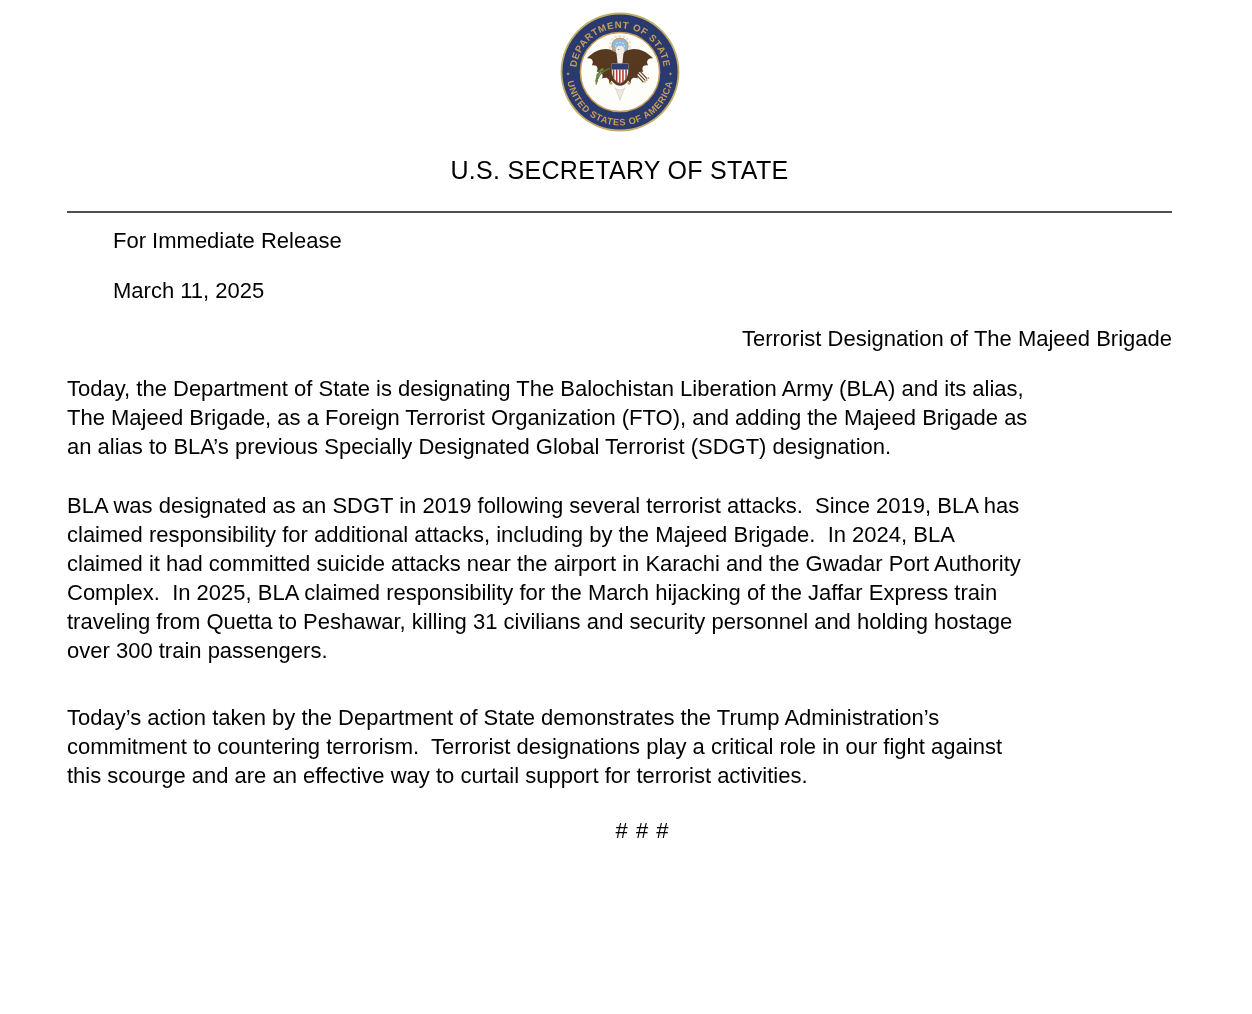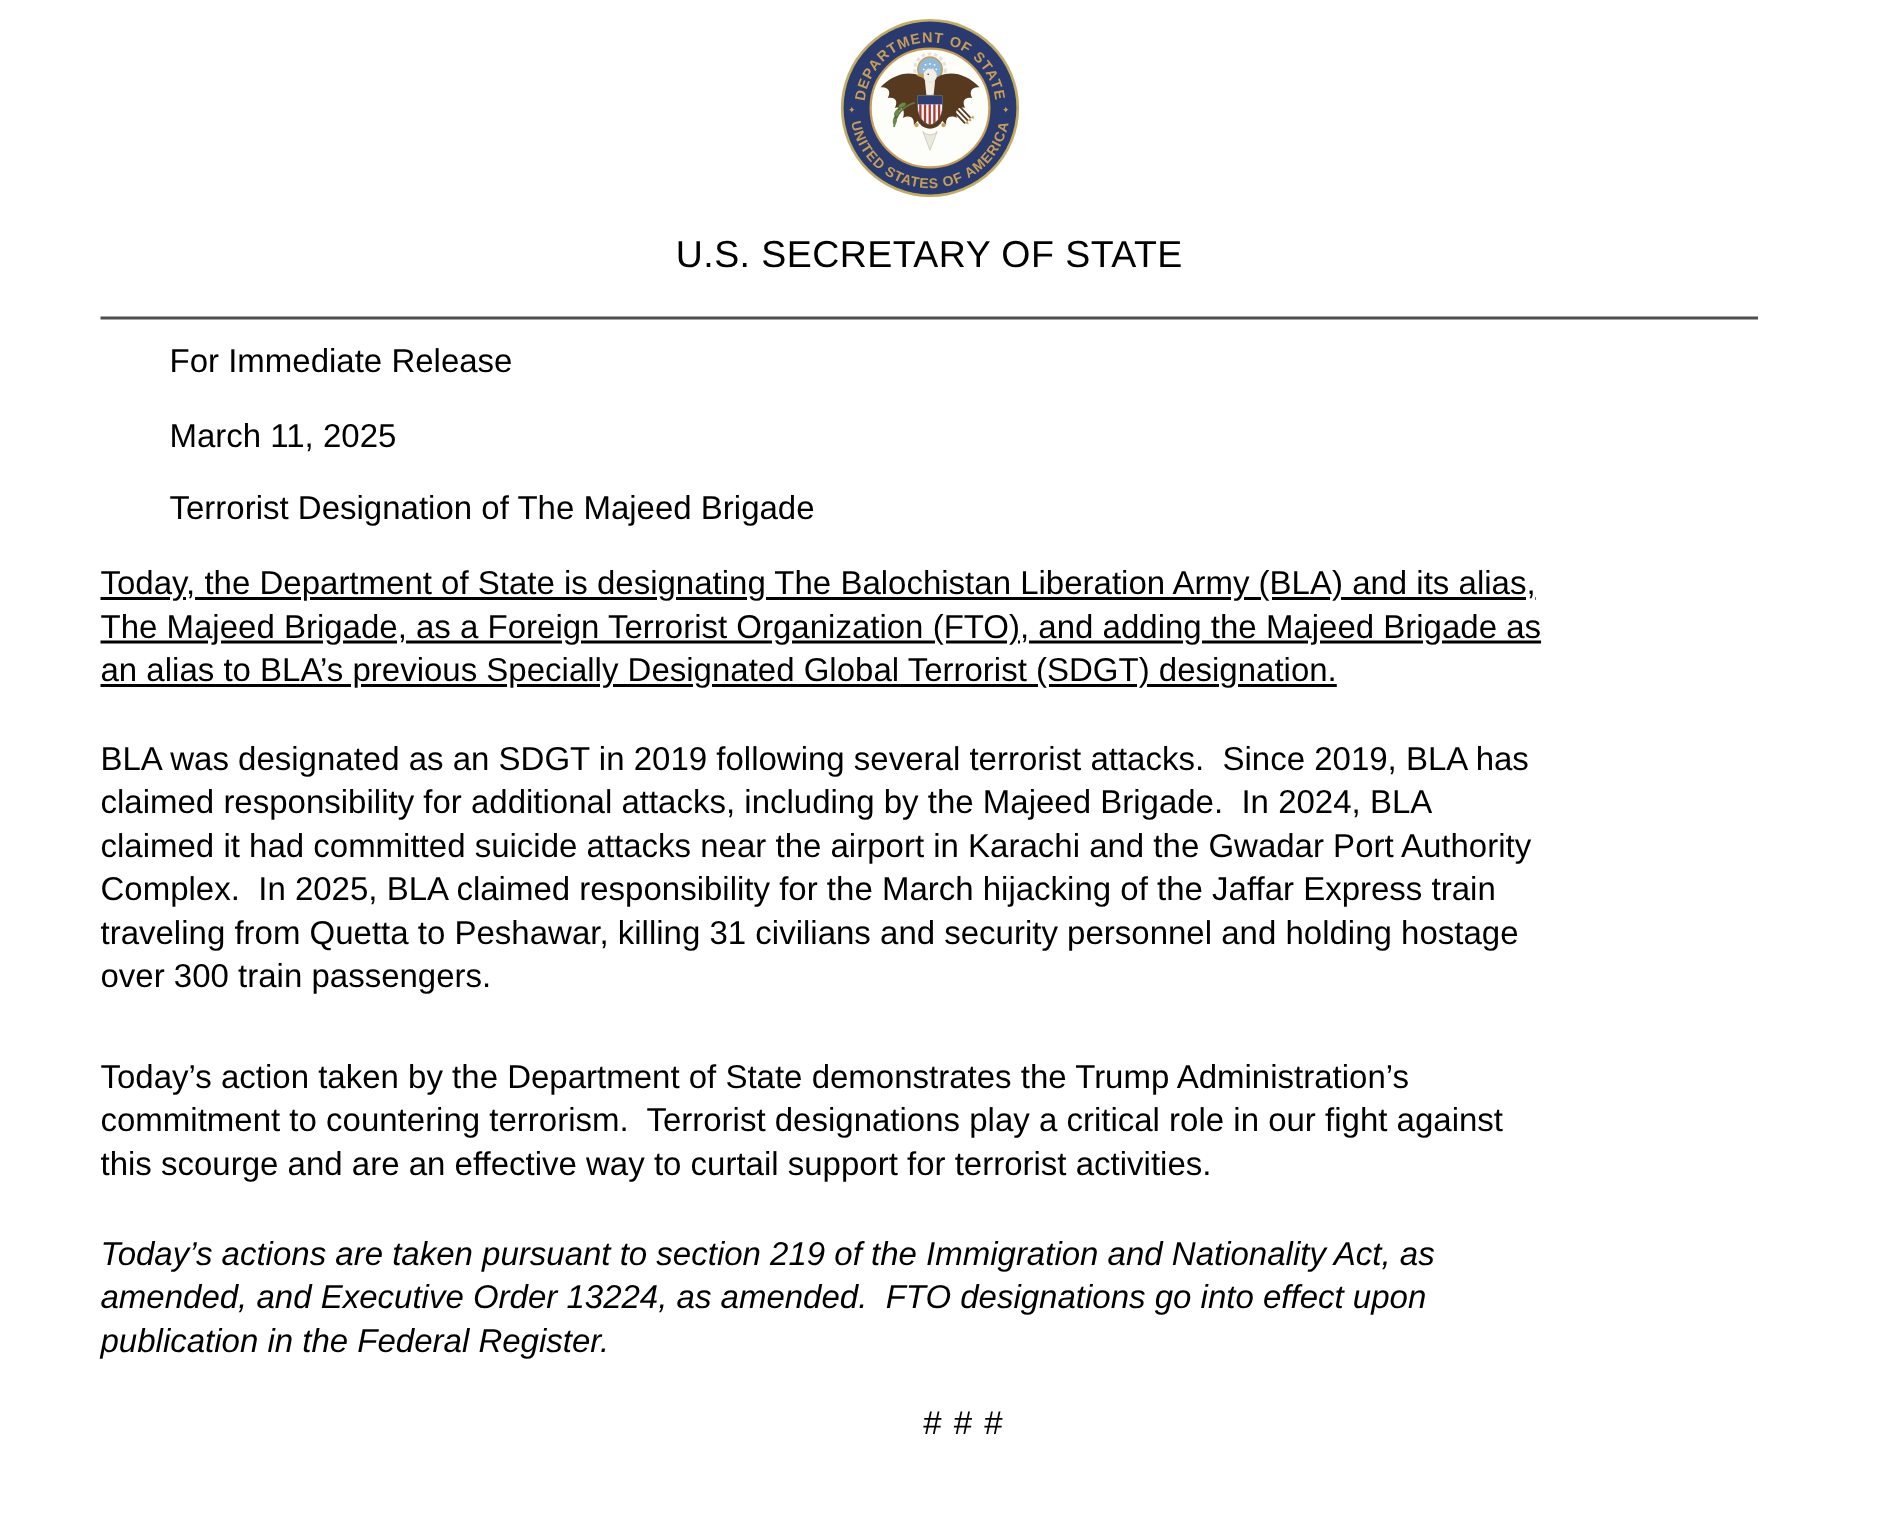--- a/index.html
+++ b/index.html
@@ -37,26 +37,26 @@
     margin: 26px 0 0 0;
   }
   .bodytext {
     font-size: 22px;
     line-height: 29px;
     margin-left: 46px;
   }
   .release-line   { margin-top: 13px; }
   .statement-line { margin-top: 21px; text-align: center; }
   .date-line      { margin-top: 21px; }
-  .subject-line   { margin-top: 19px; text-align: left; }
+  .subject-line   { margin-top: 19px; text-align: right; }
   .para {
     white-space: pre-wrap;
     margin: 0;
   }
-  .para-1 { margin-top: 21px; text-decoration: underline; }
+  .para-1 { margin-top: 21px; }
   .para-2 { margin-top: 30px; }
   .para-3 { margin-top: 38px; }
   .para-italic {
     margin-top: 31px;
     font-style: italic;
   }
   .end-mark {
     margin-top: 26px;
     text-align: center;
     letter-spacing: 1px;
@@ -182,19 +182,16 @@
 an alias to BLA’s previous Specially Designated Global Terrorist (SDGT) designation.</p>
   <p class="bodytext para para-2">BLA was designated as an SDGT in 2019 following several terrorist attacks.  Since 2019, BLA has
 claimed responsibility for additional attacks, including by the Majeed Brigade.  In 2024, BLA
 claimed it had committed suicide attacks near the airport in Karachi and the Gwadar Port Authority
 Complex.  In 2025, BLA claimed responsibility for the March hijacking of the Jaffar Express train
 traveling from Quetta to Peshawar, killing 31 civilians and security personnel and holding hostage
 over 300 train passengers.</p>
   <p class="bodytext para para-3">Today’s action taken by the Department of State demonstrates the Trump Administration’s
 commitment to countering terrorism.  Terrorist designations play a critical role in our fight against
 this scourge and are an effective way to curtail support for terrorist activities.</p>
-  <p class="bodytext para para-italic">Today’s actions are taken pursuant to section 219 of the Immigration and Nationality Act, as
-amended, and Executive Order 13224, as amended.  FTO designations go into effect upon
-publication in the Federal Register.</p>
 
   <div class="bodytext end-mark"># # #</div>
 
 </div>
 
 </body></html>

